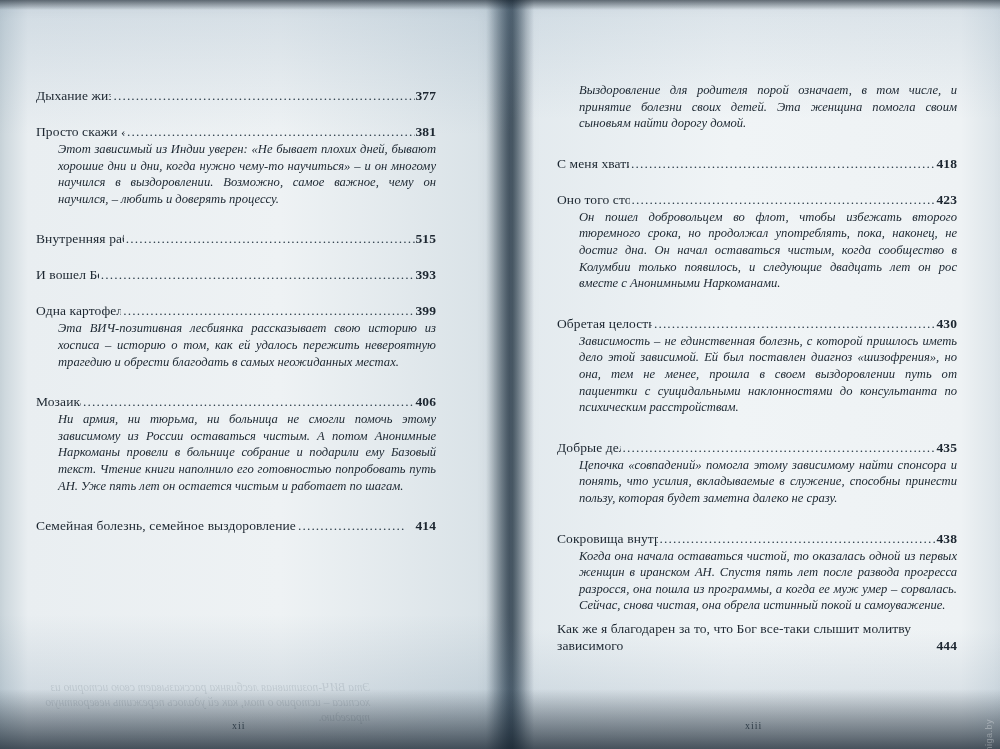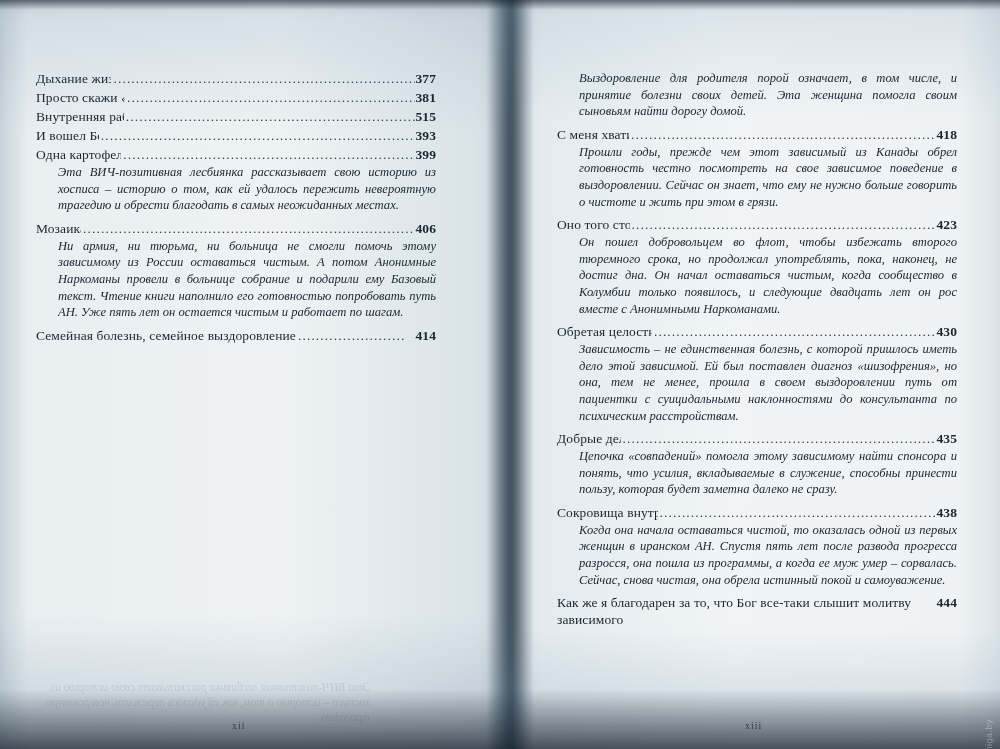--- a/index.html
+++ b/index.html
@@ -105,20 +105,21 @@
     flex: 1 1 auto;
     overflow: hidden;
     white-space: nowrap;
     letter-spacing: 1.1px;
     padding: 0 2px;
     color: #30404d;
   }
   .title-line .pg {
     flex: 0 0 auto;
     font-weight: bold;
+    margin-top: 17px;
   }
   .title-line.nodots {
     white-space: normal;
     display: block;
   }
   .title-line.nodots .pg {
     float: right;
     font-weight: bold;
   }
   .blurb {
@@ -195,20 +196,21 @@
         <span class="pg">377</span>
       </div>
     </div>
 
     <div class="entry">
       <div class="title-line">
         <span class="t">Просто скажи «Да»</span>
         <span class="dots">..................................................................................</span>
         <span class="pg">381</span>
       </div>
+      <div class="blurb">Этот зависимый из Индии уверен: «Не бывает плохих дней, бывают хорошие дни и дни, когда нужно чему-то научиться» – и он многому научился в выздоровлении. Возможно, самое важное, чему он научился, – любить и доверять процессу.</div>
     </div>
 
     <div class="entry">
       <div class="title-line">
         <span class="t">Внутренняя работа</span>
         <span class="dots">..................................................................................</span>
         <span class="pg">515</span>
       </div>
     </div>
 
@@ -243,29 +245,28 @@
         <span class="t">Семейная болезнь, семейное выздоровление</span>
         <span class="dots">........................</span>
         <span class="pg">414</span>
       </div>
     </div>
 
   </div>
 
   <div class="content right">
 
-    <div class="blurb" style="margin-top:0">Выздоровление для родителя порой означает, в том числе, и принятие болезни своих детей. Эта женщина помогла своим сыновьям найти дорогу домой.</div>
+    <div class="blurb" style="margin-top:12px">Выздоровление для родителя порой означает, в том числе, и принятие болезни своих детей. Эта женщина помогла своим сыновьям найти дорогу домой.</div>
 
     <div class="entry">
       <div class="title-line">
         <span class="t">С меня хватит!</span>
         <span class="dots">..................................................................................</span>
         <span class="pg">418</span>
       </div>
-      <div class="blurb">Прошли годы, прежде чем этот зависимый из Канады обрел готовность честно посмотреть на свое зависимое поведение в выздоровлении. Сейчас он знает, что ему не нужно больше говорить о чистоте и жить при этом в грязи.</div>
     </div>
 
     <div class="entry">
       <div class="title-line">
         <span class="t">Оно того стоит</span>
         <span class="dots">..................................................................................</span>
         <span class="pg">423</span>
       </div>
       <div class="blurb">Он пошел добровольцем во флот, чтобы избежать второго тюремного срока, но продолжал употреблять, пока, наконец, не достиг дна. Он начал оставаться чистым, когда сообщество в Колумбии только появилось, и следующие двадцать лет он рос вместе с Анонимными Наркоманами.</div>
     </div>

